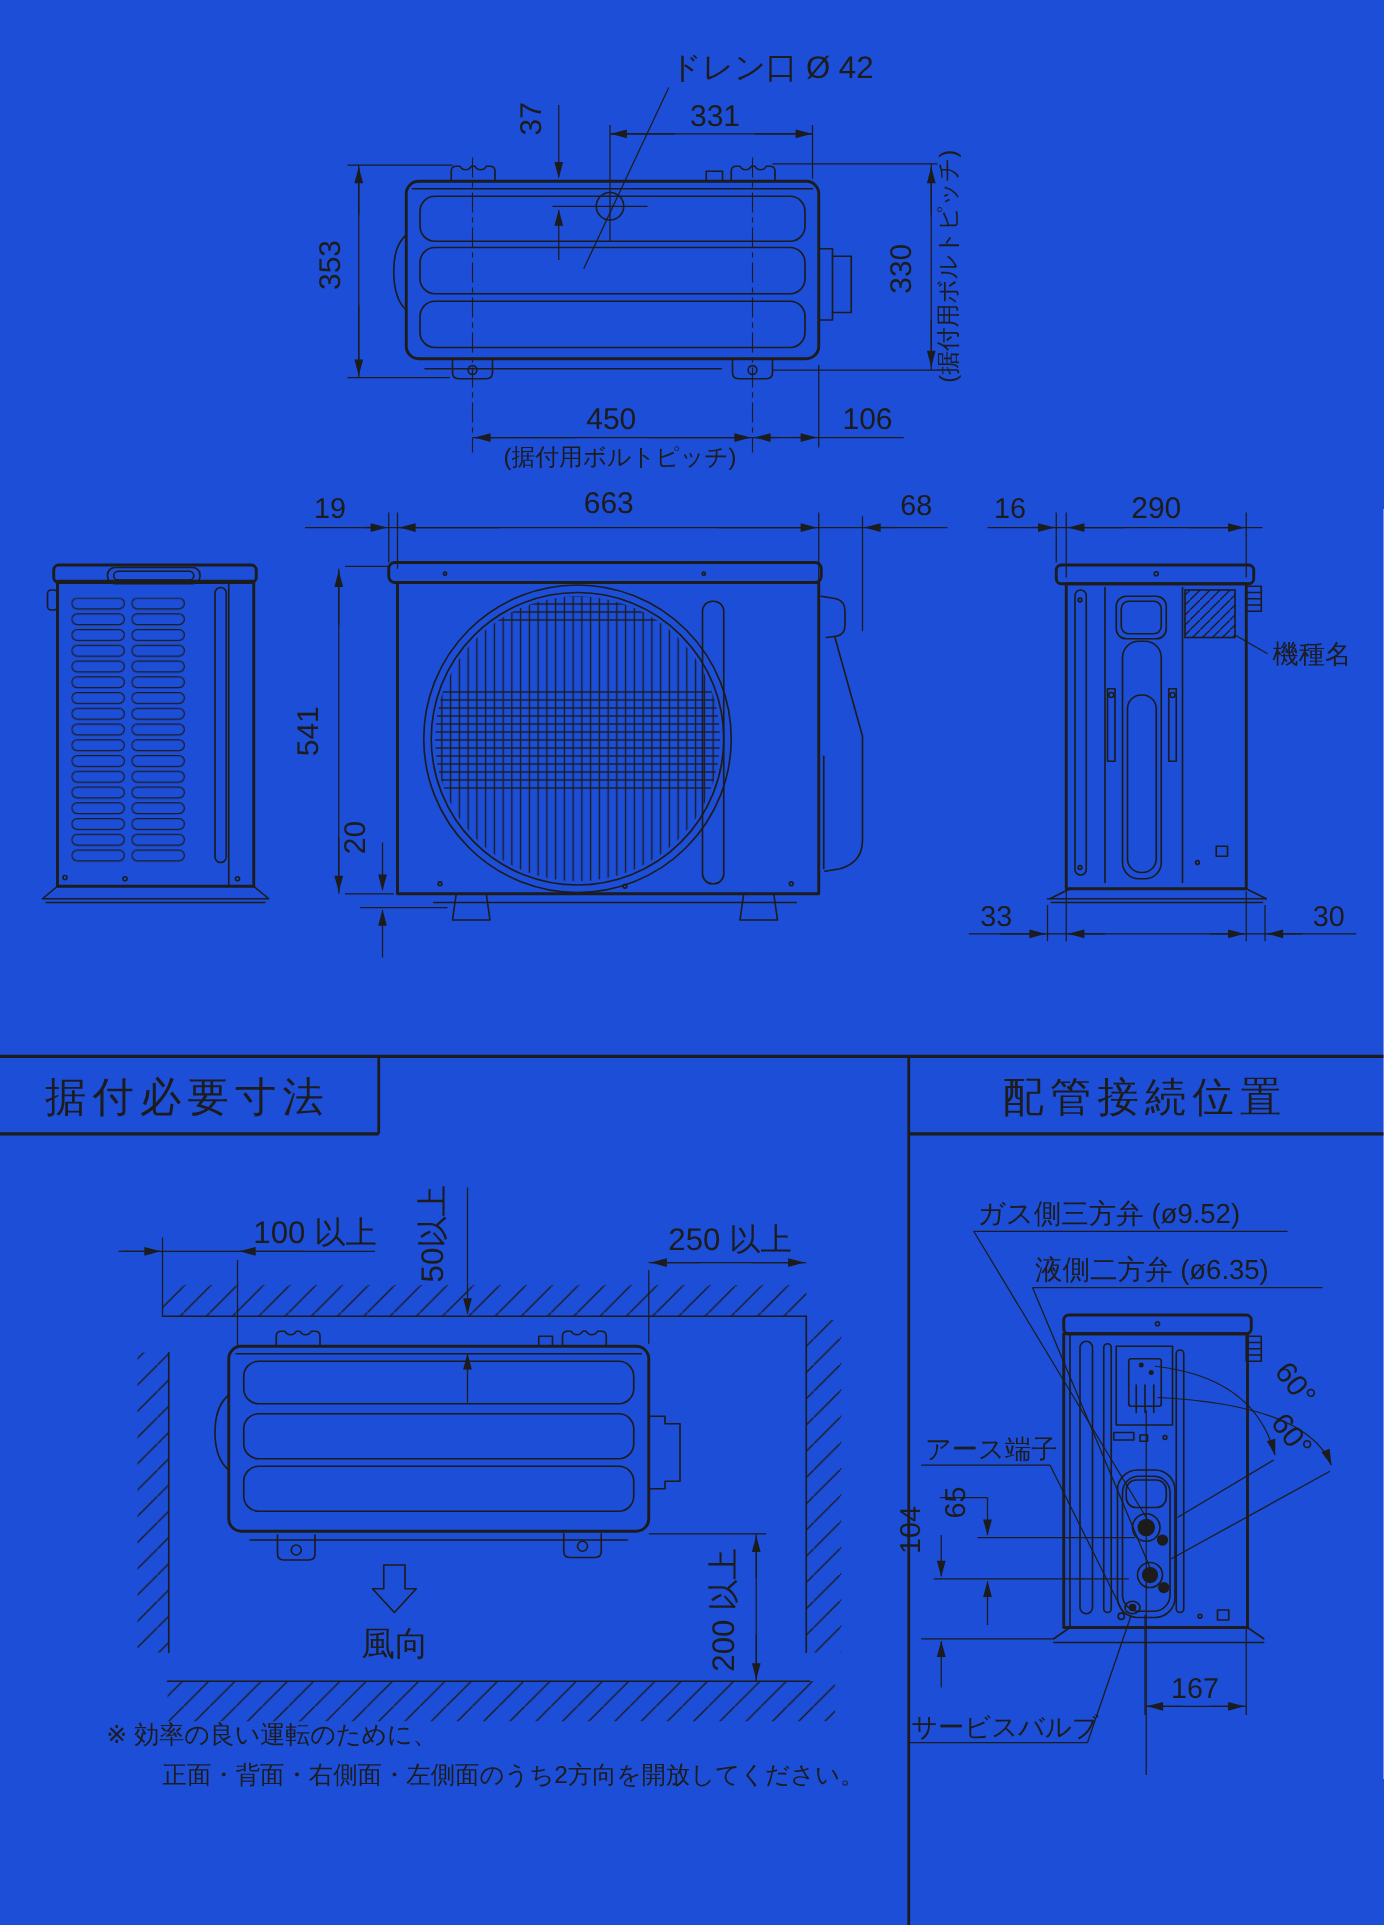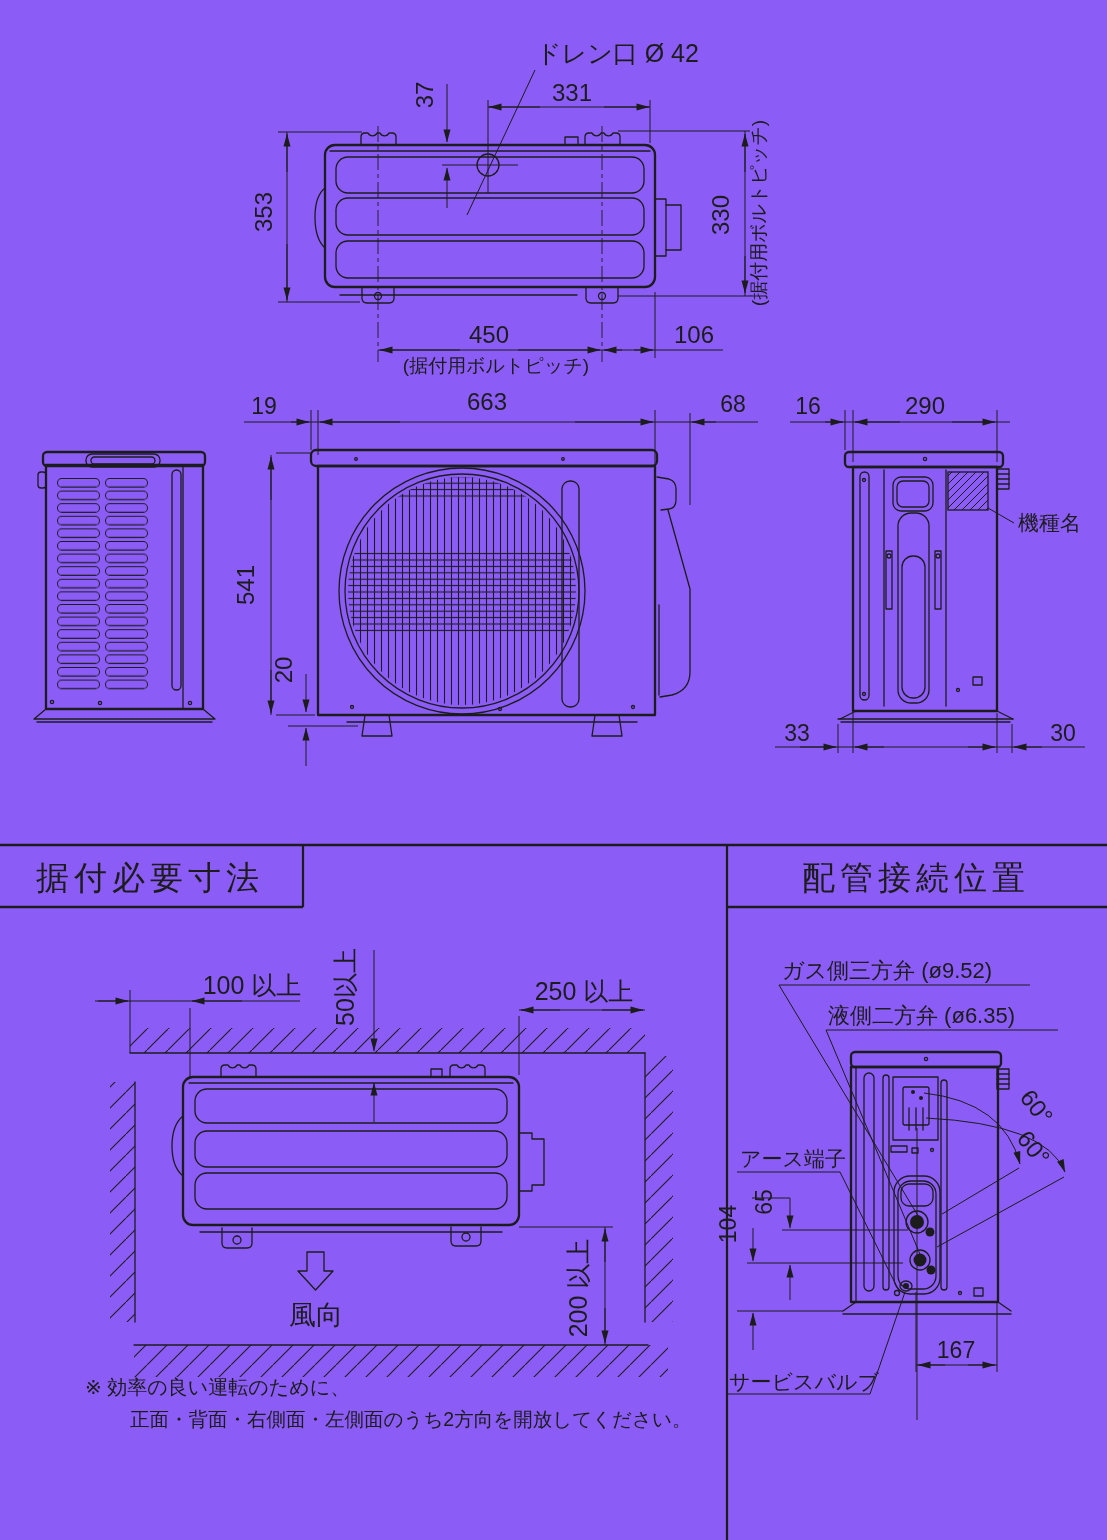--- a/index.html
+++ b/index.html
@@ -1,16 +1,16 @@
 <!DOCTYPE html>
 <html><head>
 <meta charset="utf-8">
 <style>
   html,body{margin:0;padding:0;background:#ffffff;}
-  #stage{position:relative;width:1107px;height:1540px;background:#8b5cf6;overflow:hidden;}
+  #stage{position:relative;width:1107px;height:1540px;background:#1d4ed8;overflow:hidden;}
   svg{display:block;}
   svg text{font-family:"Liberation Sans","DejaVu Sans",sans-serif;fill:#1c1c1c;stroke:none;}
   .ln{stroke:#1c1c1c;fill:none;stroke-width:1.3;stroke-linecap:round;stroke-linejoin:round;}
   .tk{stroke:#1c1c1c;fill:none;stroke-width:2.3;stroke-linecap:round;stroke-linejoin:round;}
   .dm{stroke:#1c1c1c;fill:none;stroke-width:1;stroke-linecap:butt;}
   .cl{stroke:#1c1c1c;fill:none;stroke-width:0.9;stroke-dasharray:16 4 4 4;}
   .hdr{font-size:33px;letter-spacing:5px;}
 </style>
 </head>
 <body>

